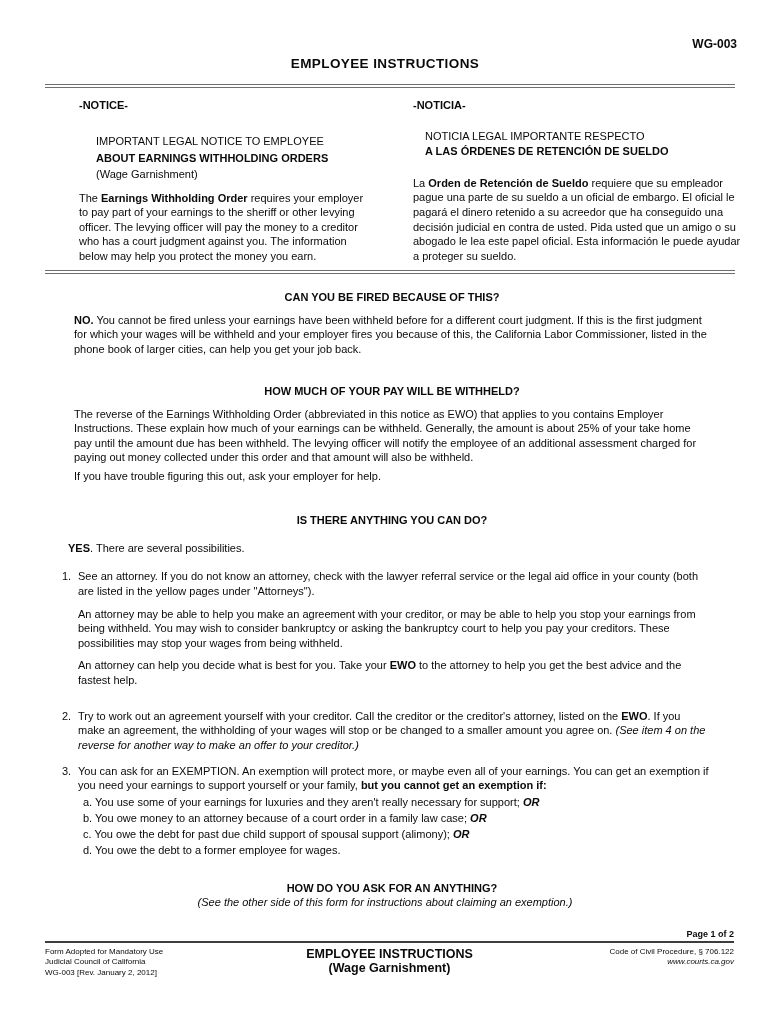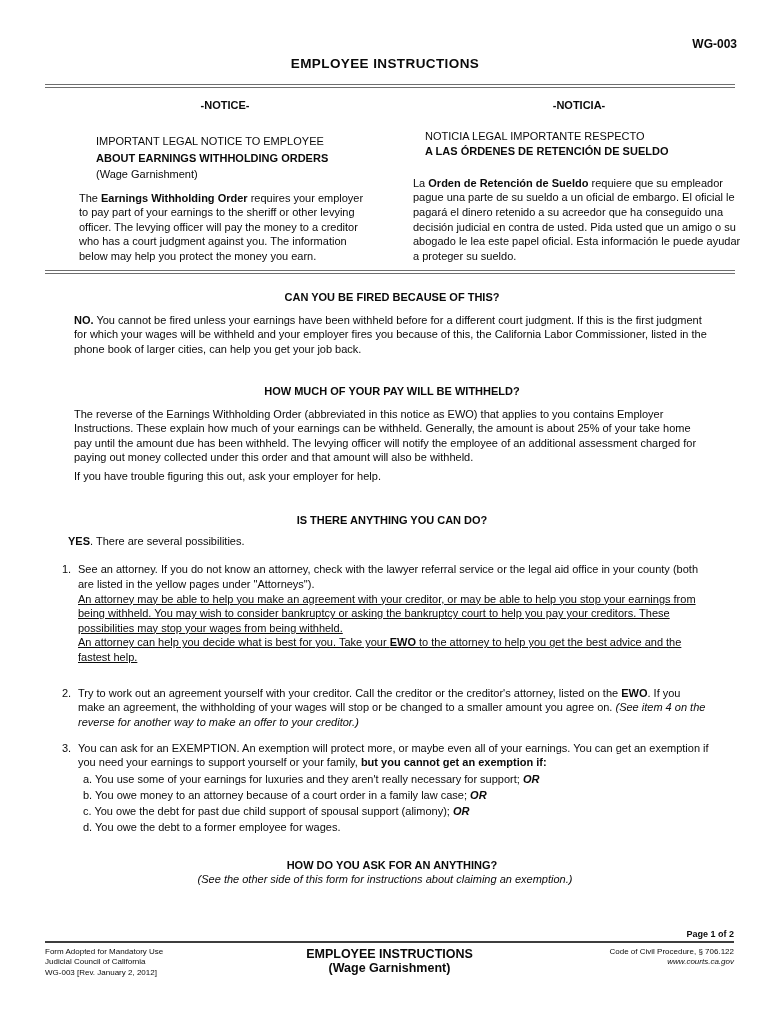--- a/index.html
+++ b/index.html
@@ -14,43 +14,43 @@
   }
   .form-number{margin-top:37px;margin-right:33px;text-align:right;font-size:12px;font-weight:bold;}
   .doc-title{margin-top:5px;text-align:center;font-size:13.5px;font-weight:bold;letter-spacing:.4px;}
   .rule-double{margin:13px 35px 0 45px;height:2px;border-top:1.5px solid #6e6e6e;border-bottom:1.5px solid #6e6e6e;}
   .rule-double.second{margin-top:6px;}
 
   
   .notice-cols{display:flex;margin-top:11px;}
   .col-en{width:292px;margin-left:79px;}
   .col-es{width:332px;margin-left:42px;}
-  .col-heading{text-align:center;font-size:11px;font-weight:bold;}
+  .col-heading{text-align:left;font-size:11px;font-weight:bold;}
   .en-headblock{margin:22px 0 0 17px;font-size:11px;line-height:1.5;}
   .es-headblock{margin:18px 0 0 12px;font-size:11px;line-height:1.4;}
   .notice-para{margin-top:8px;font-size:11px;line-height:1.33;}
   .col-es .notice-para{margin-top:16px;}
 
   
   .sec-heading{text-align:center;font-size:11px;font-weight:bold;padding-left:14px;}
   .h-fired{margin-top:17px;}
   .h-withheld{margin-top:28px;}
   .h-anything{margin-top:30px;}
   .h-exemption{margin-top:23px;}
   .sec-para{margin:10px 62px 0 74px;font-size:11px;line-height:1.33;}
   .sec-para.tight{margin-top:4px;}
-  .yes-line{margin:8px 62px 0 68px;font-size:11px;line-height:1.33;}
+  .yes-line{margin:15px 62px 0 68px;font-size:11px;line-height:1.33;}
 
   .list-item{display:flex;margin:0 60px 0 62px;font-size:11px;line-height:1.33;}
   .li-1{margin-top:14px;}
   .li-2{margin-top:21px;}
   .li-3{margin-top:11px;}
   .li-num{width:16px;flex:none;}
   .li-body{flex:1;}
-  .li-para{margin-top:0;text-decoration:underline;}
+  .li-para{margin-top:8px;}
   .sub-item{margin-left:5px;font-size:11px;line-height:1.45;}
   .subitems{margin-top:2px;}
 
   .exemption-sub{margin-top:2px;text-align:center;font-size:11px;font-style:italic;}
 
   
   .footer{position:absolute;left:0;right:3px;top:929px;}
   .footer-page{margin-right:33px;text-align:right;font-size:9px;font-weight:bold;}
   .footer-rule{margin:2px 33px 0 45px;border-top:2px solid #3d3d3d;}
   .footer-cols{display:flex;margin:4px 33px 0 45px;align-items:flex-start;}

